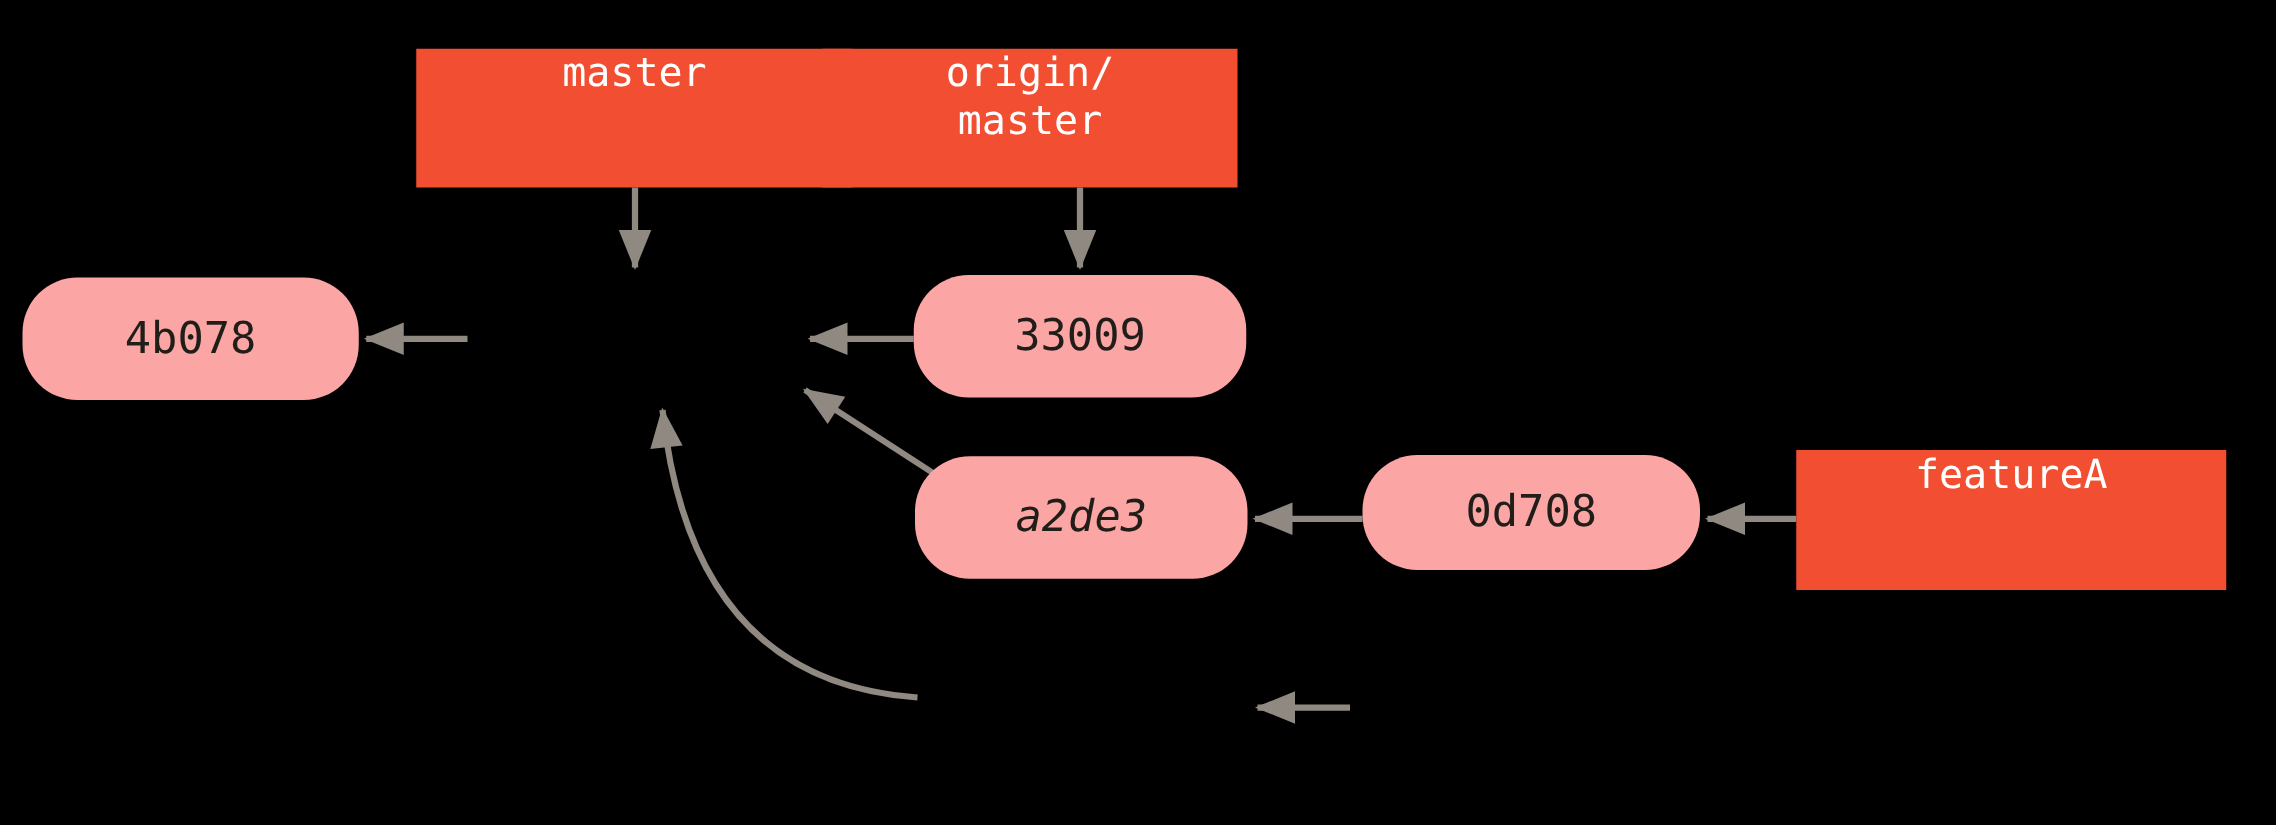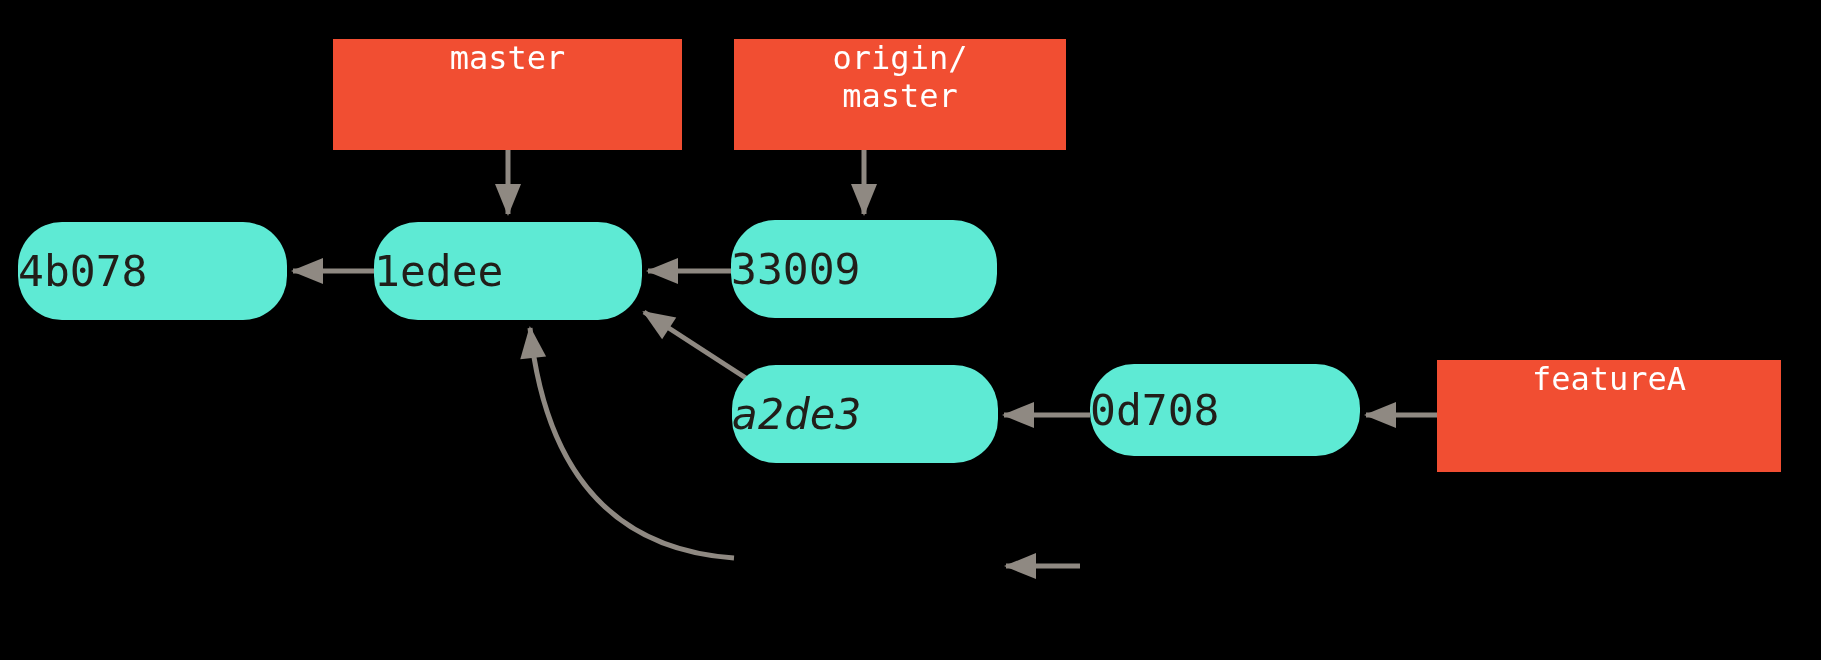--- a/index.html
+++ b/index.html
@@ -28,32 +28,32 @@
     display: flex;
     flex-direction: column;
     align-items: center;
     justify-content: flex-start;
     font-size: 32px;
     line-height: 38px;
     text-align: center;
   }
   .commit {
     position: absolute;
-    background: #5eead4;
+    background: #fca5a5;
     color: #211e19;
     border-radius: 44px;
     display: flex;
     align-items: center;
-    justify-content: flex-start;
-    font-size: 43px;
+    justify-content: center;
+    font-size: 35px;
     text-align: center;
   }
   
   #b-master   { left: 333px;  top: 39px;  width: 349px; height: 111px; }
-  #b-origin   { left: 734px;  top: 39px;  width: 332px; height: 111px; }
+  #b-origin   { left: 658px;  top: 39px;  width: 332px; height: 111px; }
   #b-featureA { left: 1437px; top: 360px; width: 344px; height: 112px; }
   #b-featureB { left: 1080px; top: 510px; width: 357px; height: 112px; }
   
   #c-4b078 { left: 18px;   top: 222px; width: 269px; height: 98px; }
   #c-1edee { left: 374px;  top: 222px; width: 268px; height: 98px; }
   #c-33009 { left: 731px;  top: 220px; width: 266px; height: 98px; }
   #c-a2de3 { left: 732px;  top: 365px; width: 266px; height: 98px; font-style: italic; }
   #c-0d708 { left: 1090px; top: 364px; width: 270px; height: 92px; }
   #c-e5b0f { left: 732px;  top: 515px; width: 268px; height: 98px; }
 </style>
@@ -92,23 +92,20 @@
 
   <div class="branch" id="b-featureA">
     <span>featureA</span>
   </div>
 
 
   <div class="commit" id="c-4b078">
     <span>4b078</span>
   </div>
 
-  <div class="commit" id="c-1edee">
-    <span>1edee</span>
-  </div>
 
   <div class="commit" id="c-33009">
     <span>33009</span>
   </div>
 
   <div class="commit" id="c-a2de3">
     <span>a2de3</span>
   </div>
 
   <div class="commit" id="c-0d708">

